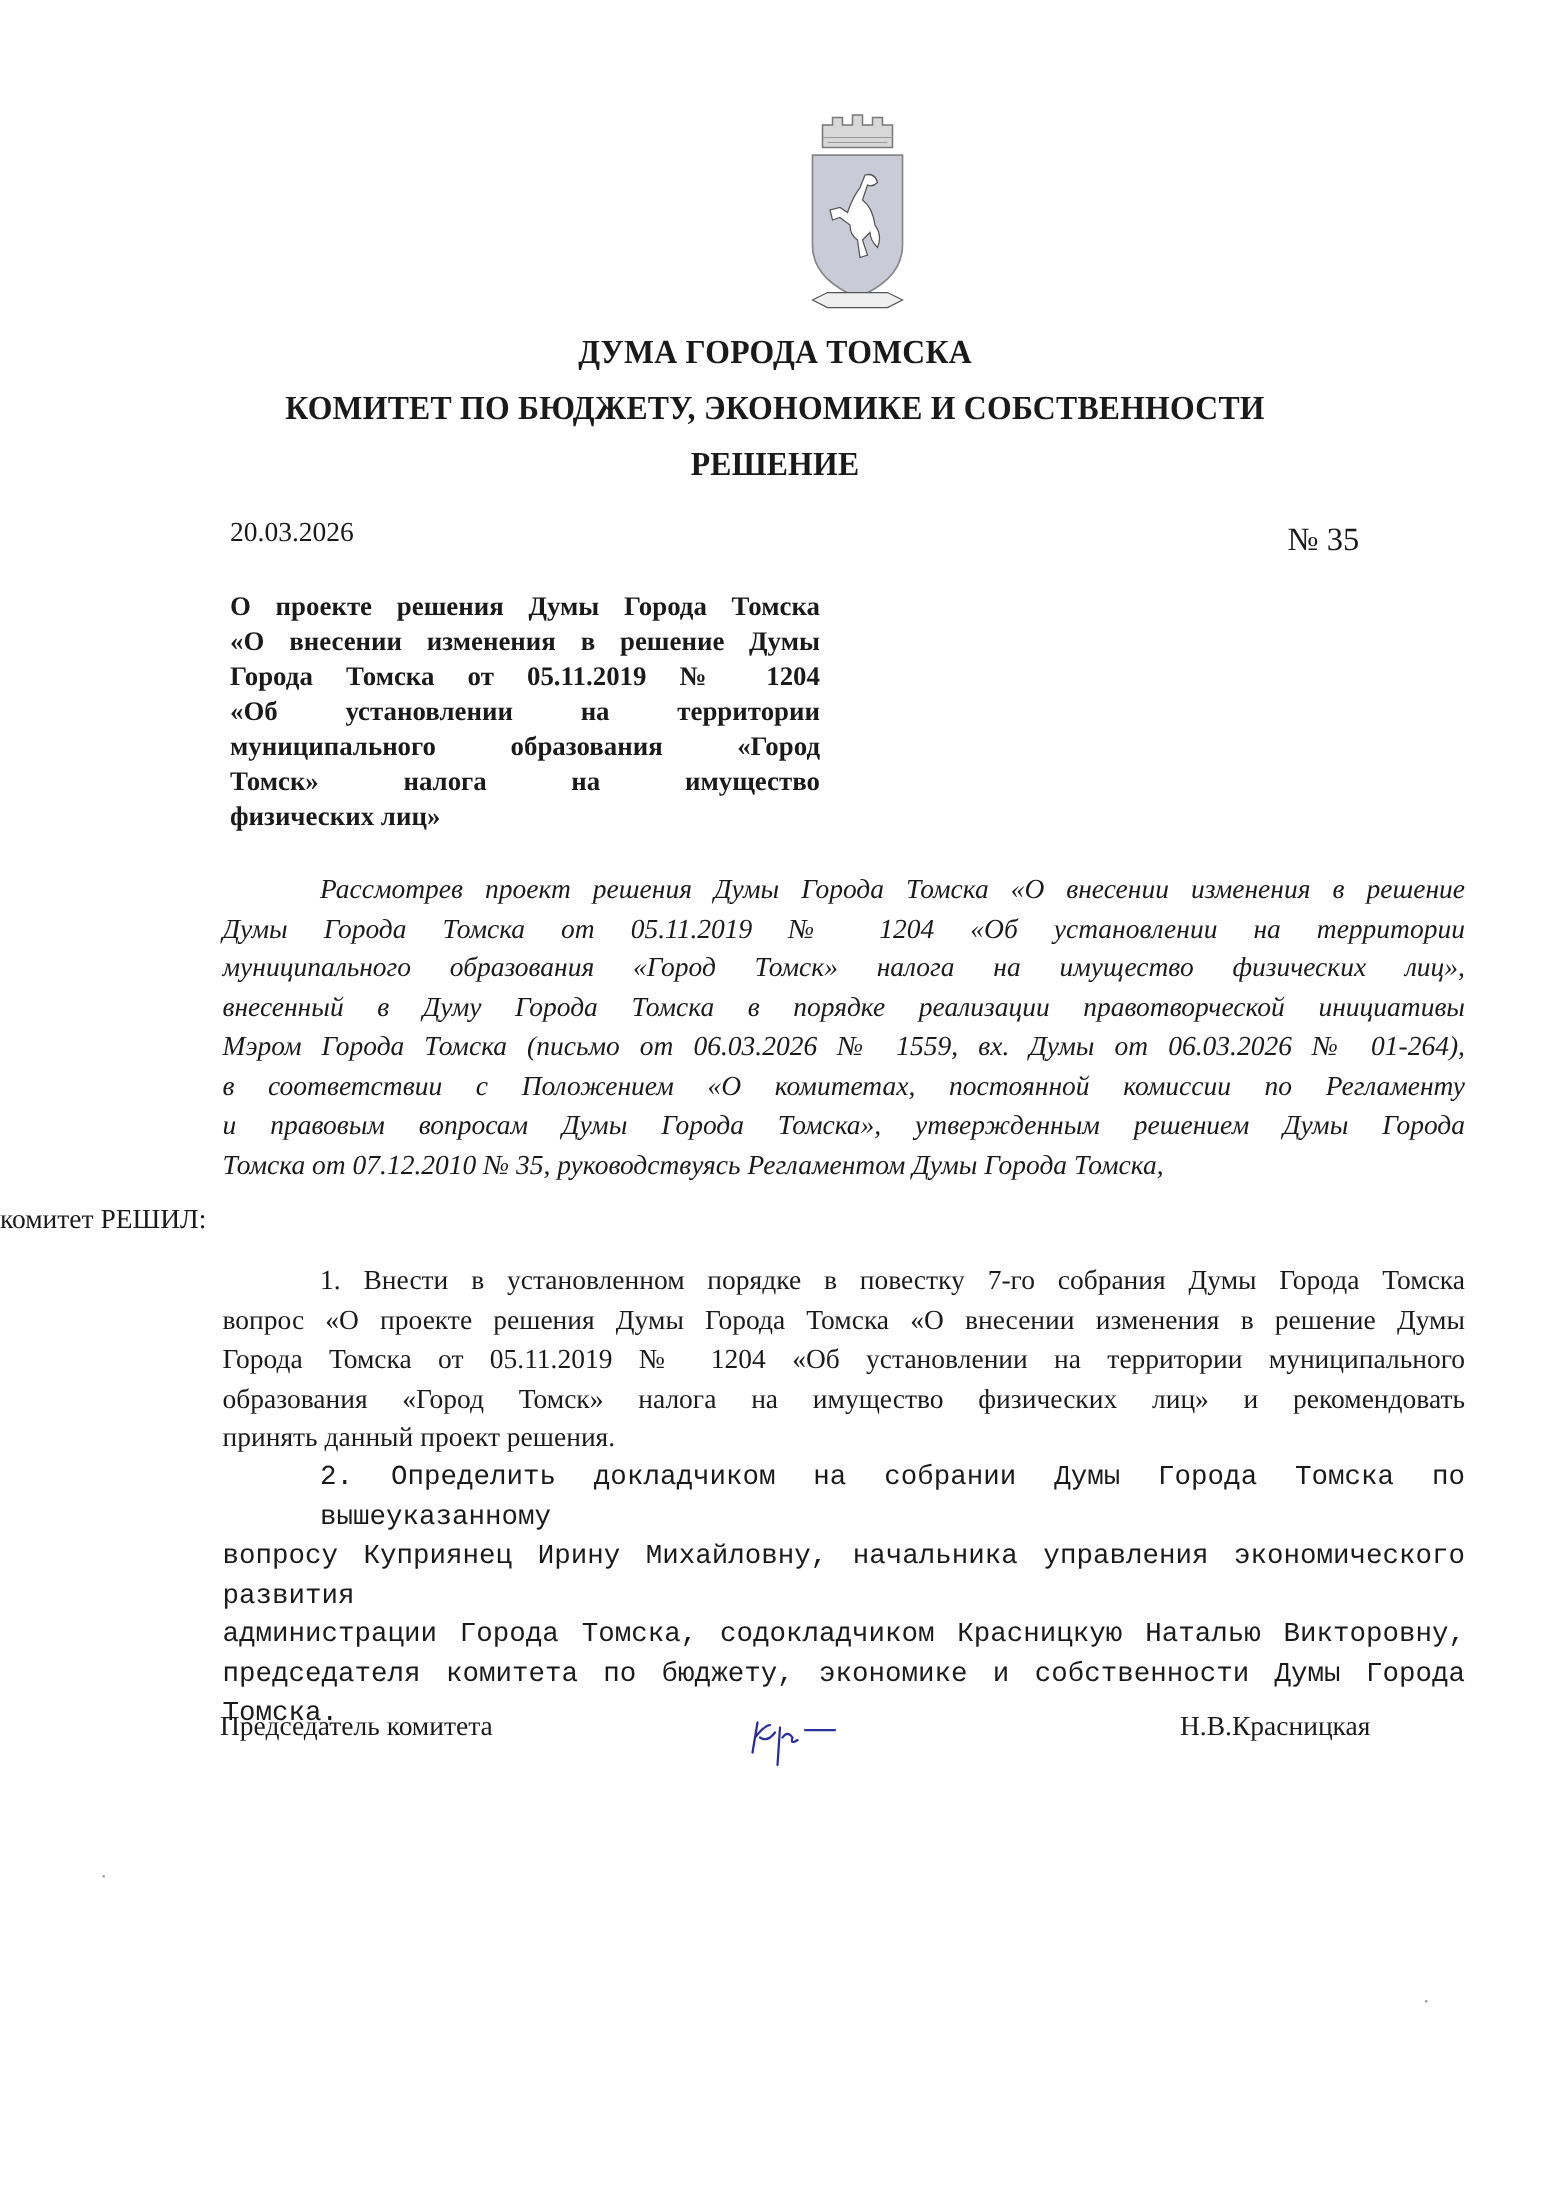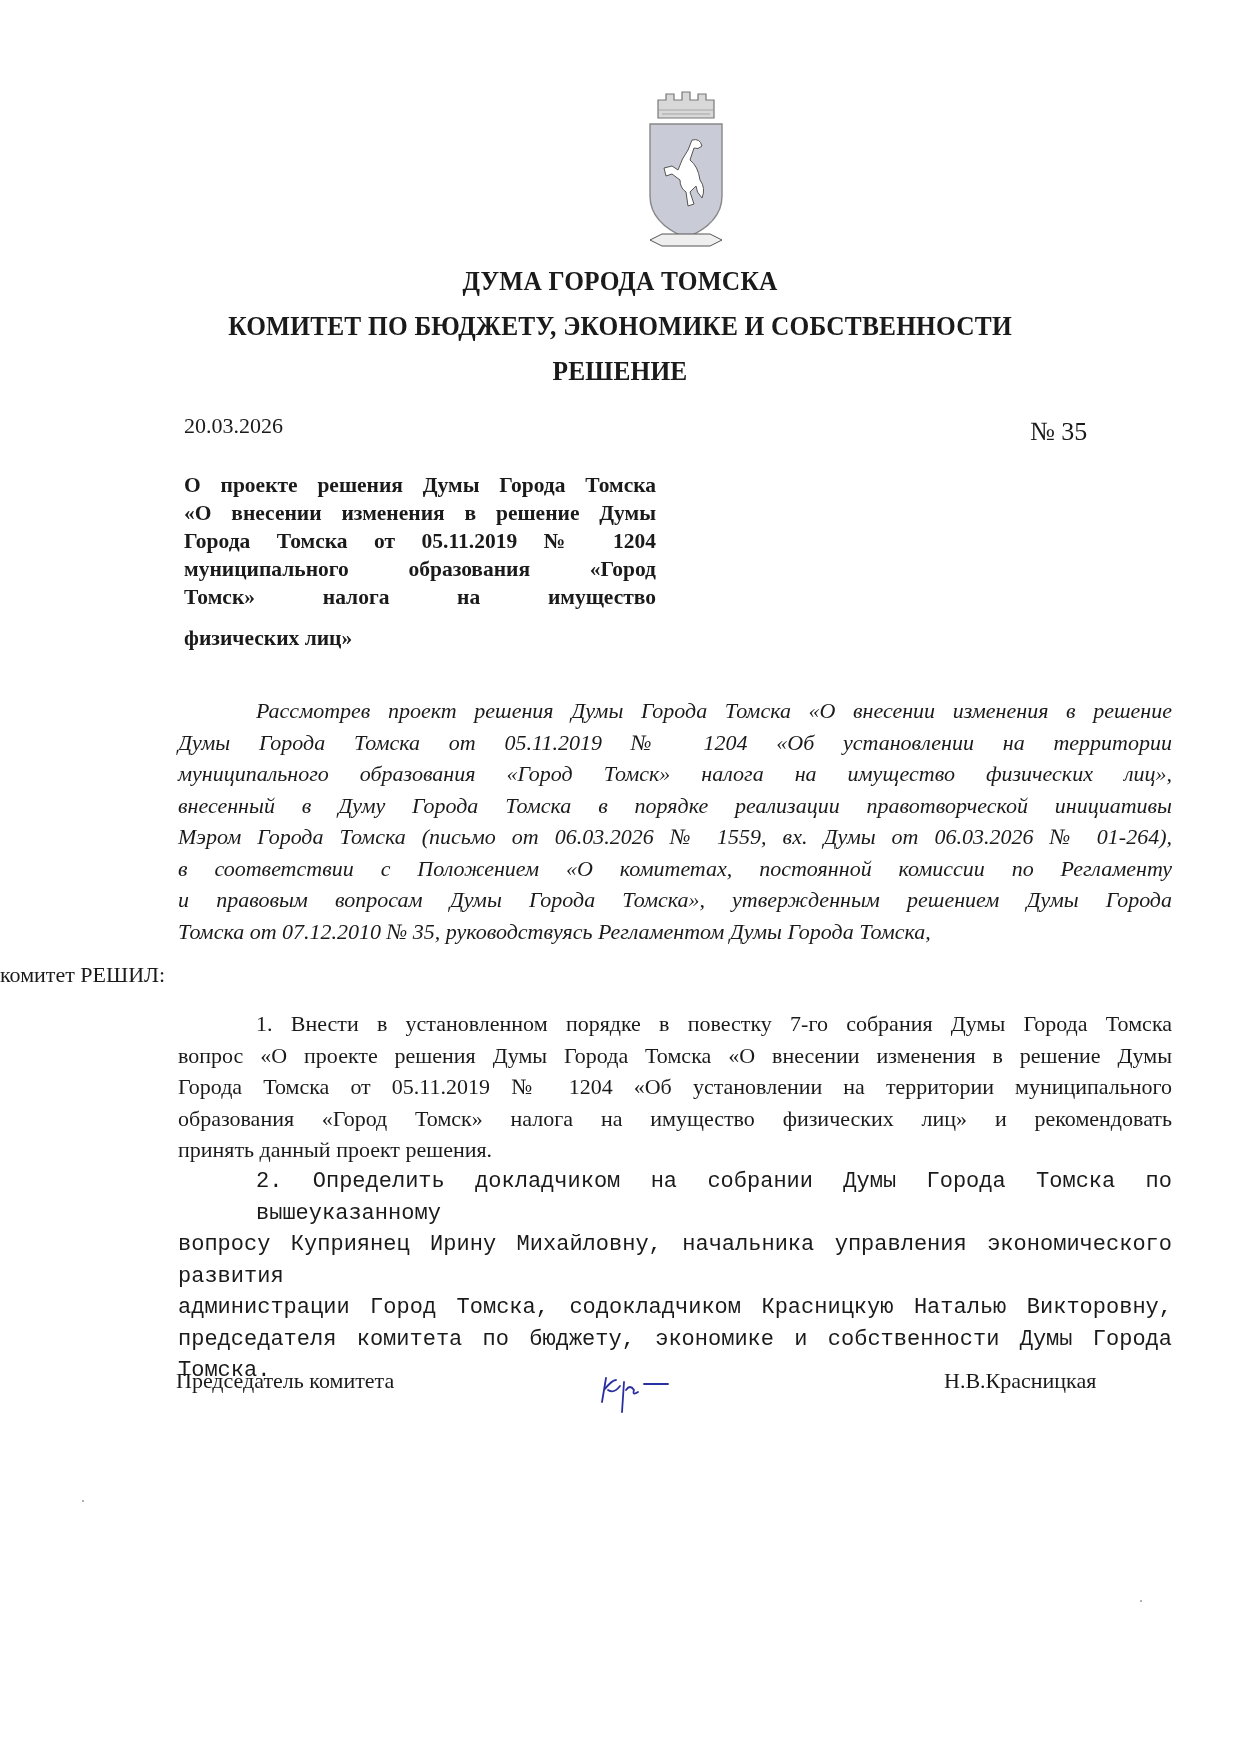--- a/index.html
+++ b/index.html
@@ -12,21 +12,21 @@
     .emblem { position: absolute; left: 640px; top: 88px; width: 92px; height: 165px; }
     .hdr { position: absolute; left: 0; width: 1240px; text-align: center; font-weight: bold;
            font-family: "Liberation Serif", serif; letter-spacing: 0.2px; transform: scaleX(0.94); }
     .hdr1 { top: 266px; font-size: 27px; }
     .hdr2 { top: 311px; font-size: 27px; }
     .hdr3 { top: 356px; font-size: 27px; }
     .date { position: absolute; left: 184px; top: 413px; font-size: 22px; }
     .num { position: absolute; left: 1030px; top: 417px; font-size: 26px; }
     .subject { position: absolute; left: 184px; top: 471px; width: 472px; font-weight: bold;
                font-size: 21.5px; line-height: 28px; text-align: justify; text-align-last: justify; }
-    .subject .last { text-align-last: left; display: block; margin-top: 13px; }
+    .subject .last { text-align-last: left; display: block; }
     .body { position: absolute; left: 178px; width: 994px; font-size: 22px; line-height: 31.5px;
             text-align: justify; }
     .p1 { top: 695px; font-style: italic; }
     .p1 .line, .p2 .line, .p3 .line { display: block; text-align: justify; text-align-last: justify; }
     .p1 .line.end, .p2 .line.end, .p3 .line.end { text-align-last: left; }
     .indent { padding-left: 78px; }
     .decided { position: absolute; left: 0; width: 1240px; top: 962px; text-align: left; font-size: 22px; }
     .p2 { top: 1008px; }
     .p3 { top: 1166px; font-family: Liberation Mono, monospace; }
     .sig-role { position: absolute; left: 176px; top: 1368px; font-size: 22px; }
@@ -55,20 +55,21 @@
   <div class="hdr hdr2">КОМИТЕТ ПО БЮДЖЕТУ, ЭКОНОМИКЕ И СОБСТВЕННОСТИ</div>
   <div class="hdr hdr3">РЕШЕНИЕ</div>
 
   <div class="date">20.03.2026</div>
   <div class="num">№ 35</div>
 
   <div class="subject">
     <span class="line" style="display:block">О проекте решения Думы Города Томска</span>
     <span class="line" style="display:block">«О внесении изменения в решение Думы</span>
     <span class="line" style="display:block">Города Томска от 05.11.2019 № 1204</span>
+    <span class="line" style="display:block">«Об установлении на территории</span>
     <span class="line" style="display:block">муниципального образования «Город</span>
     <span class="line" style="display:block">Томск» налога на имущество</span>
     <span class="last">физических лиц»</span>
   </div>
 
   <div class="body p1">
     <span class="line indent">Рассмотрев проект решения Думы Города Томска «О внесении изменения в решение</span>
     <span class="line">Думы Города Томска от 05.11.2019 № 1204 «Об установлении на территории</span>
     <span class="line">муниципального образования «Город Томск» налога на имущество физических лиц»,</span>
     <span class="line">внесенный в Думу Города Томска в порядке реализации правотворческой инициативы</span>
@@ -84,21 +85,21 @@
     <span class="line indent">1. Внести в установленном порядке в повестку 7-го собрания Думы Города Томска</span>
     <span class="line">вопрос «О проекте решения Думы Города Томска «О внесении изменения в решение Думы</span>
     <span class="line">Города Томска от 05.11.2019 № 1204 «Об установлении на территории муниципального</span>
     <span class="line">образования «Город Томск» налога на имущество физических лиц» и рекомендовать</span>
     <span class="line end">принять данный проект решения.</span>
   </div>
 
   <div class="body p3">
     <span class="line indent">2. Определить докладчиком на собрании Думы Города Томска по вышеуказанному</span>
     <span class="line">вопросу Куприянец Ирину Михайловну, начальника управления экономического развития</span>
-    <span class="line">администрации Город Томска, содокладчиком Красницкую Наталью Викторовну,</span>
+    <span class="line">администрации Города Томска, содокладчиком Красницкую Наталью Викторовну,</span>
     <span class="line end">председателя комитета по бюджету, экономике и собственности Думы Города Томска.</span>
   </div>
 
   <div class="sig-role">Председатель комитета</div>
   <svg class="sig-mark" viewBox="0 0 90 50">
     <path d="M8 10 L4 34 M6 22 Q14 12 18 12 M10 22 Q16 26 22 18 M26 14 L24 44 M28 22 Q32 16 36 22 Q34 28 40 24 M46 16 H70" fill="none" stroke="#2a2fa0" stroke-width="1.8" stroke-linecap="round"></path>
   </svg>
   <div class="sig-name">Н.В.Красницкая</div>
 
   <div class="speck" style="left:82px;top:1500px;width:2px;height:2px"></div>

